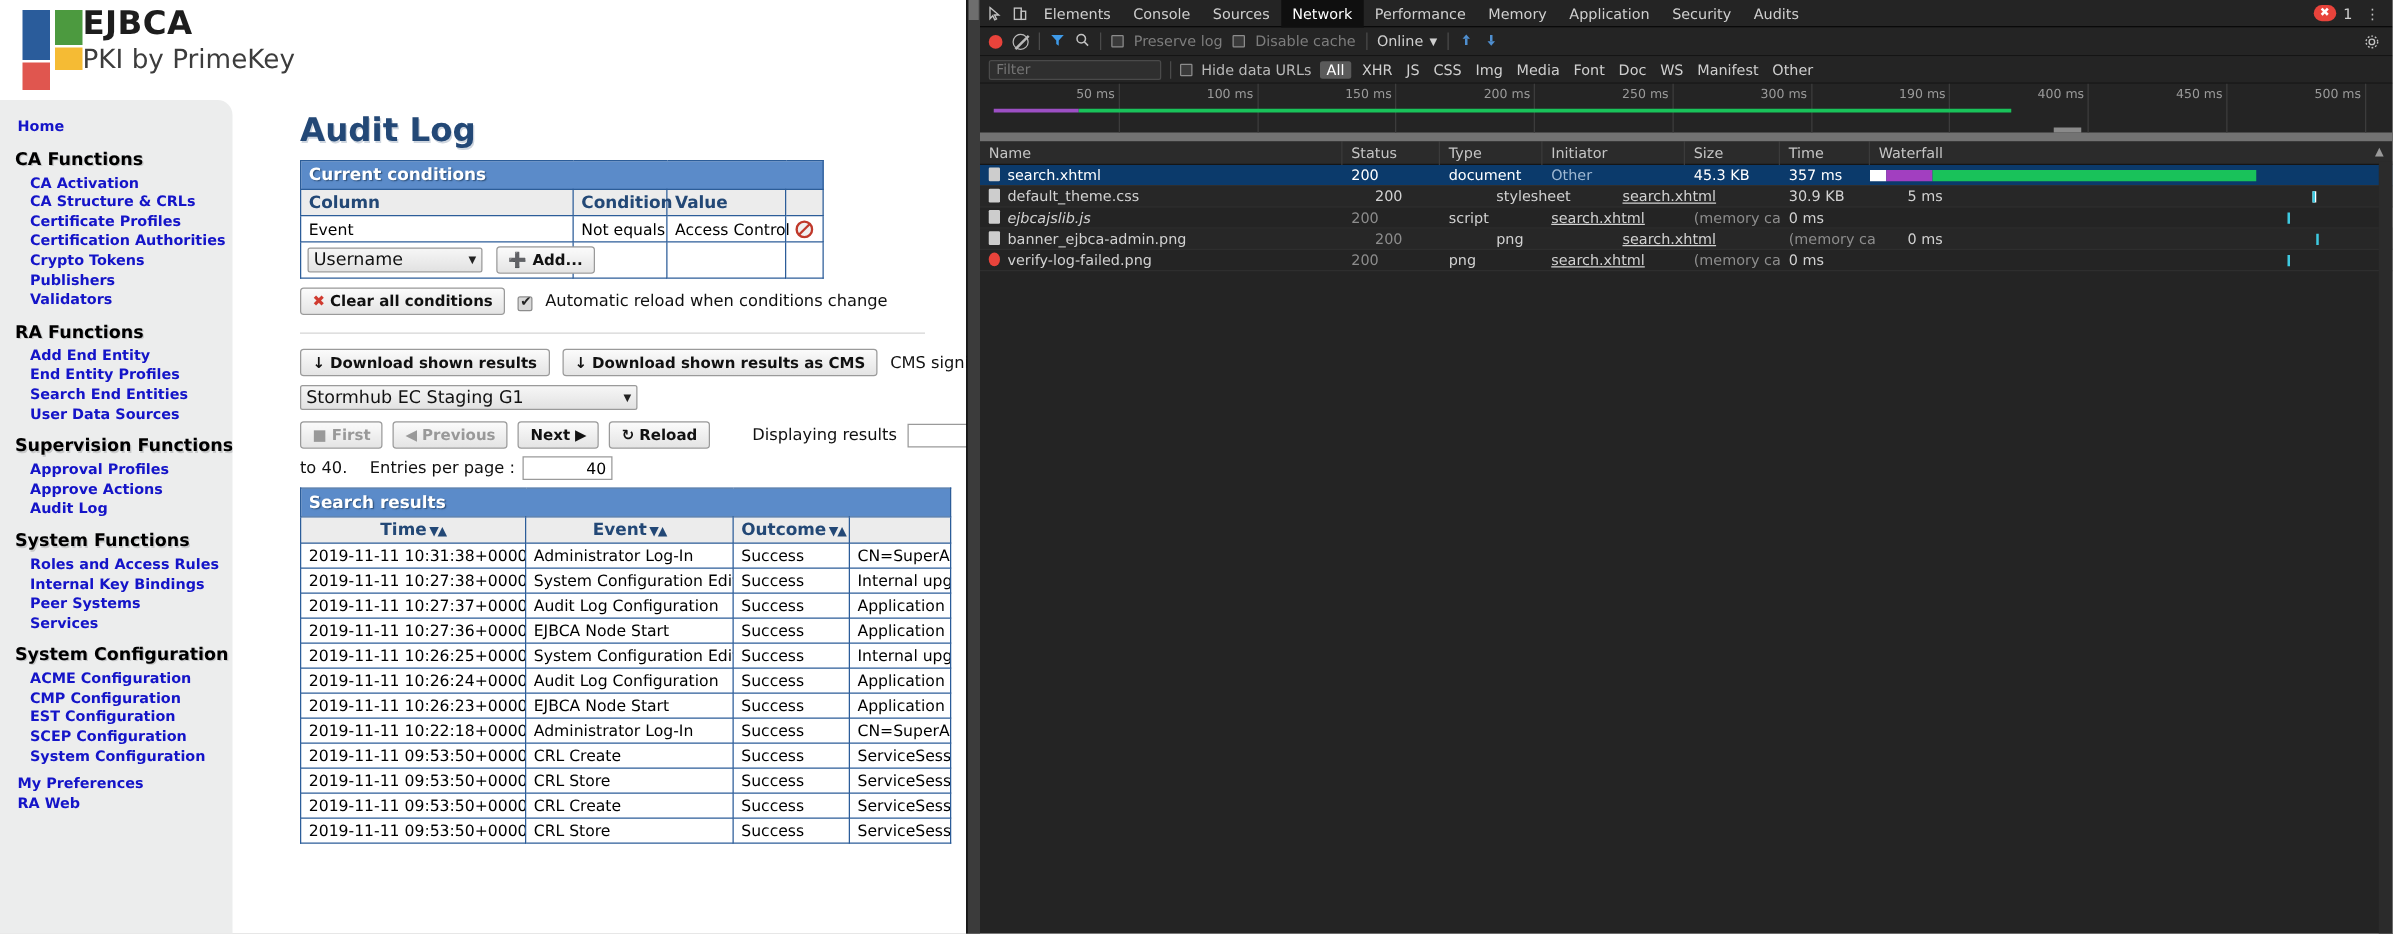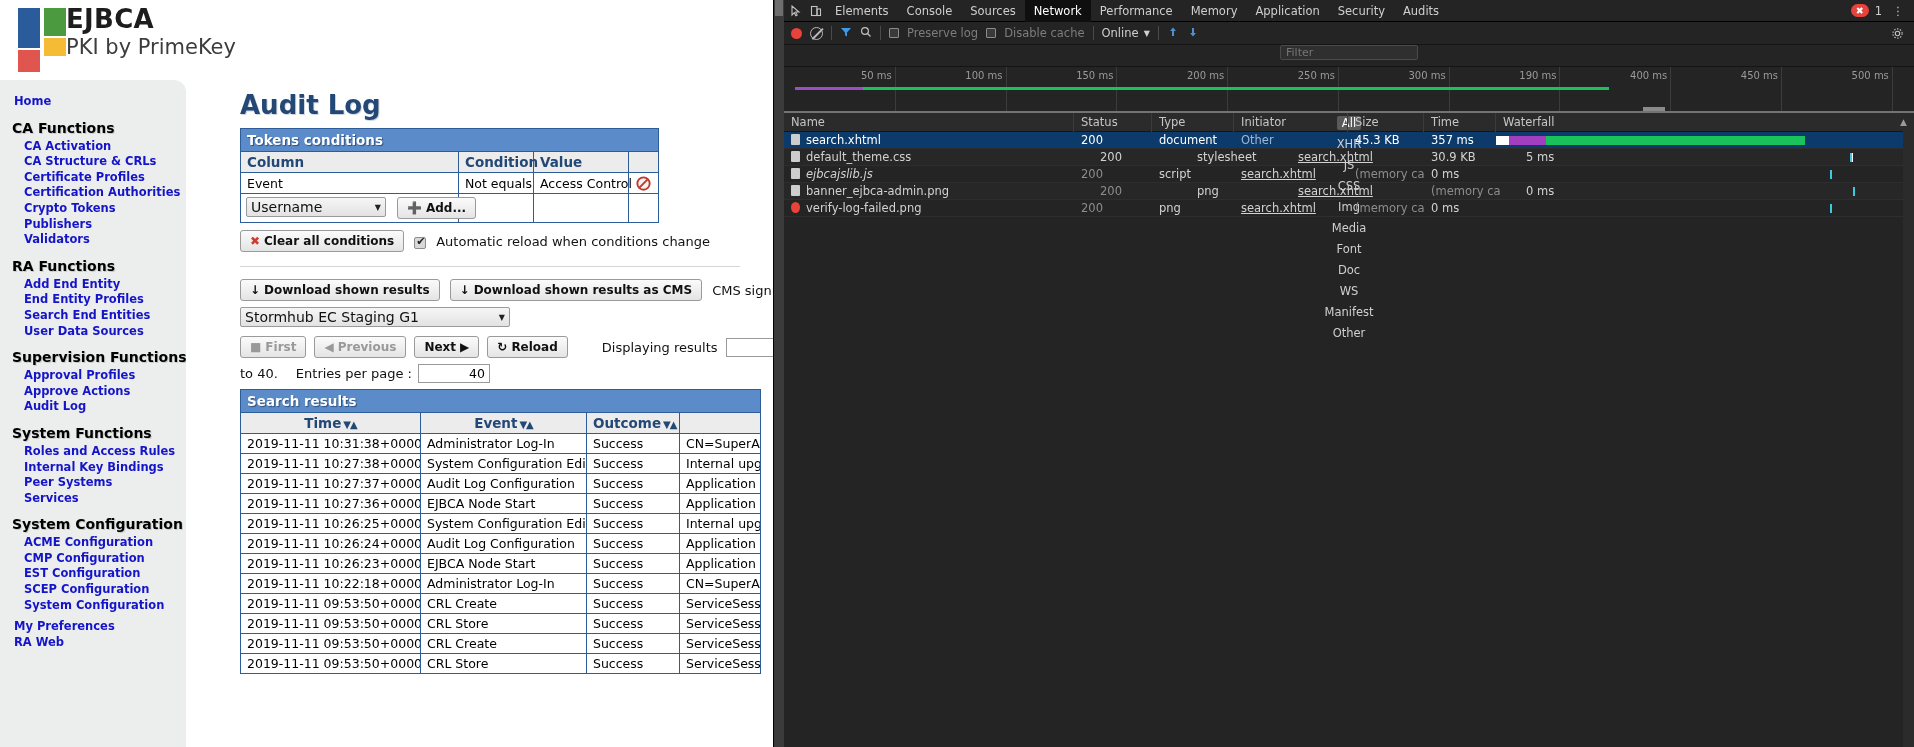--- a/index.html
+++ b/index.html
@@ -169,31 +169,31 @@
   .vsep { width:1px; height:14px; background:#4a4a4a; }
   .funnel { cursor:pointer; }
   .mini-chk { width:10px; height:10px; border:1px solid #8c8c8c; background:#3a3a3a; display:inline-block; vertical-align:-1px; border-radius:1px; }
   .tb-label { color:#b9b9b9; font-size:11.5px; }
   .tb-label.dim { color:#7d7d7d; }
   .online-sel { color:#cfcfcf; display:flex; align-items:center; gap:5px; cursor:pointer; }
   .tb-right { margin-left:auto; display:flex; align-items:center; gap:6px; }
 
   .dt-filterbar {
     height:22px; display:flex; align-items:center; gap:7px;
-    border-bottom:1px solid #141414; padding:0 7px; background:#242424;flex-direction:column;
+    border-bottom:1px solid #141414; padding:0 7px; background:#242424;
   }
   .filter-input {
     width:138px; height:16px; background:#2f2f2f; border:1px solid #4a4a4a;
     color:#bdbdbd; font-size:11px; padding:0 5px; border-radius:2px;
     font-family:"DejaVu Sans", sans-serif;
   }
   .ftype { color:#cfcfcf; cursor:pointer; padding:0 2px; font-size:11.5px; }
   .ftype.sel-all { background:#5a5a5a; color:#fff; border-radius:2px; padding:0 5px; }
 
-  .dt-overview { height:46px; position:relative; border-bottom:2px solid #737373; background:#242424; }
+  .dt-overview { height:46px; position:relative; border-bottom:7px solid #737373; background:#242424; }
   .ov-tick { position:absolute; top:0; bottom:0; border-left:1px solid #3c3c3c; }
   .ov-tick span { position:absolute; top:3px; right:4px; color:#9a9a9a; font-size:10px; white-space:nowrap; }
   .ov-bar { position:absolute; height:2px; }
   .ov-handle { position:absolute; bottom:0; height:4px; background:#8a8a8a; }
 
   .dt-grid-head {
     display:flex; height:19px; align-items:center; background:#2b2b2b;
     border-bottom:1px solid #151515; color:#c5c5c5; font-size:11.5px;
   }
   .gh { padding:0 7px; border-right:1px solid #3b3b3b; line-height:19px; overflow:hidden; white-space:nowrap; }
@@ -285,21 +285,21 @@
 
       <table class="ejbca" id="cond-table">
         <colgroup>
             <col class="c-col">
             <col class="c-cond">
             <col class="c-val">
             <col class="c-del">
           </colgroup>
         <tbody>
             <tr>
-              <td class="cap" colspan="4">Tokens conditions</td>
+              <td class="cap" colspan="4">Current conditions</td>
             </tr>
         <tr>
           <th>Column</th>
           <th>Condition</th>
           <th>Value</th>
           <th></th>
         </tr>
         <tr>
           <td>Event</td>
           <td>Not equals</td>

